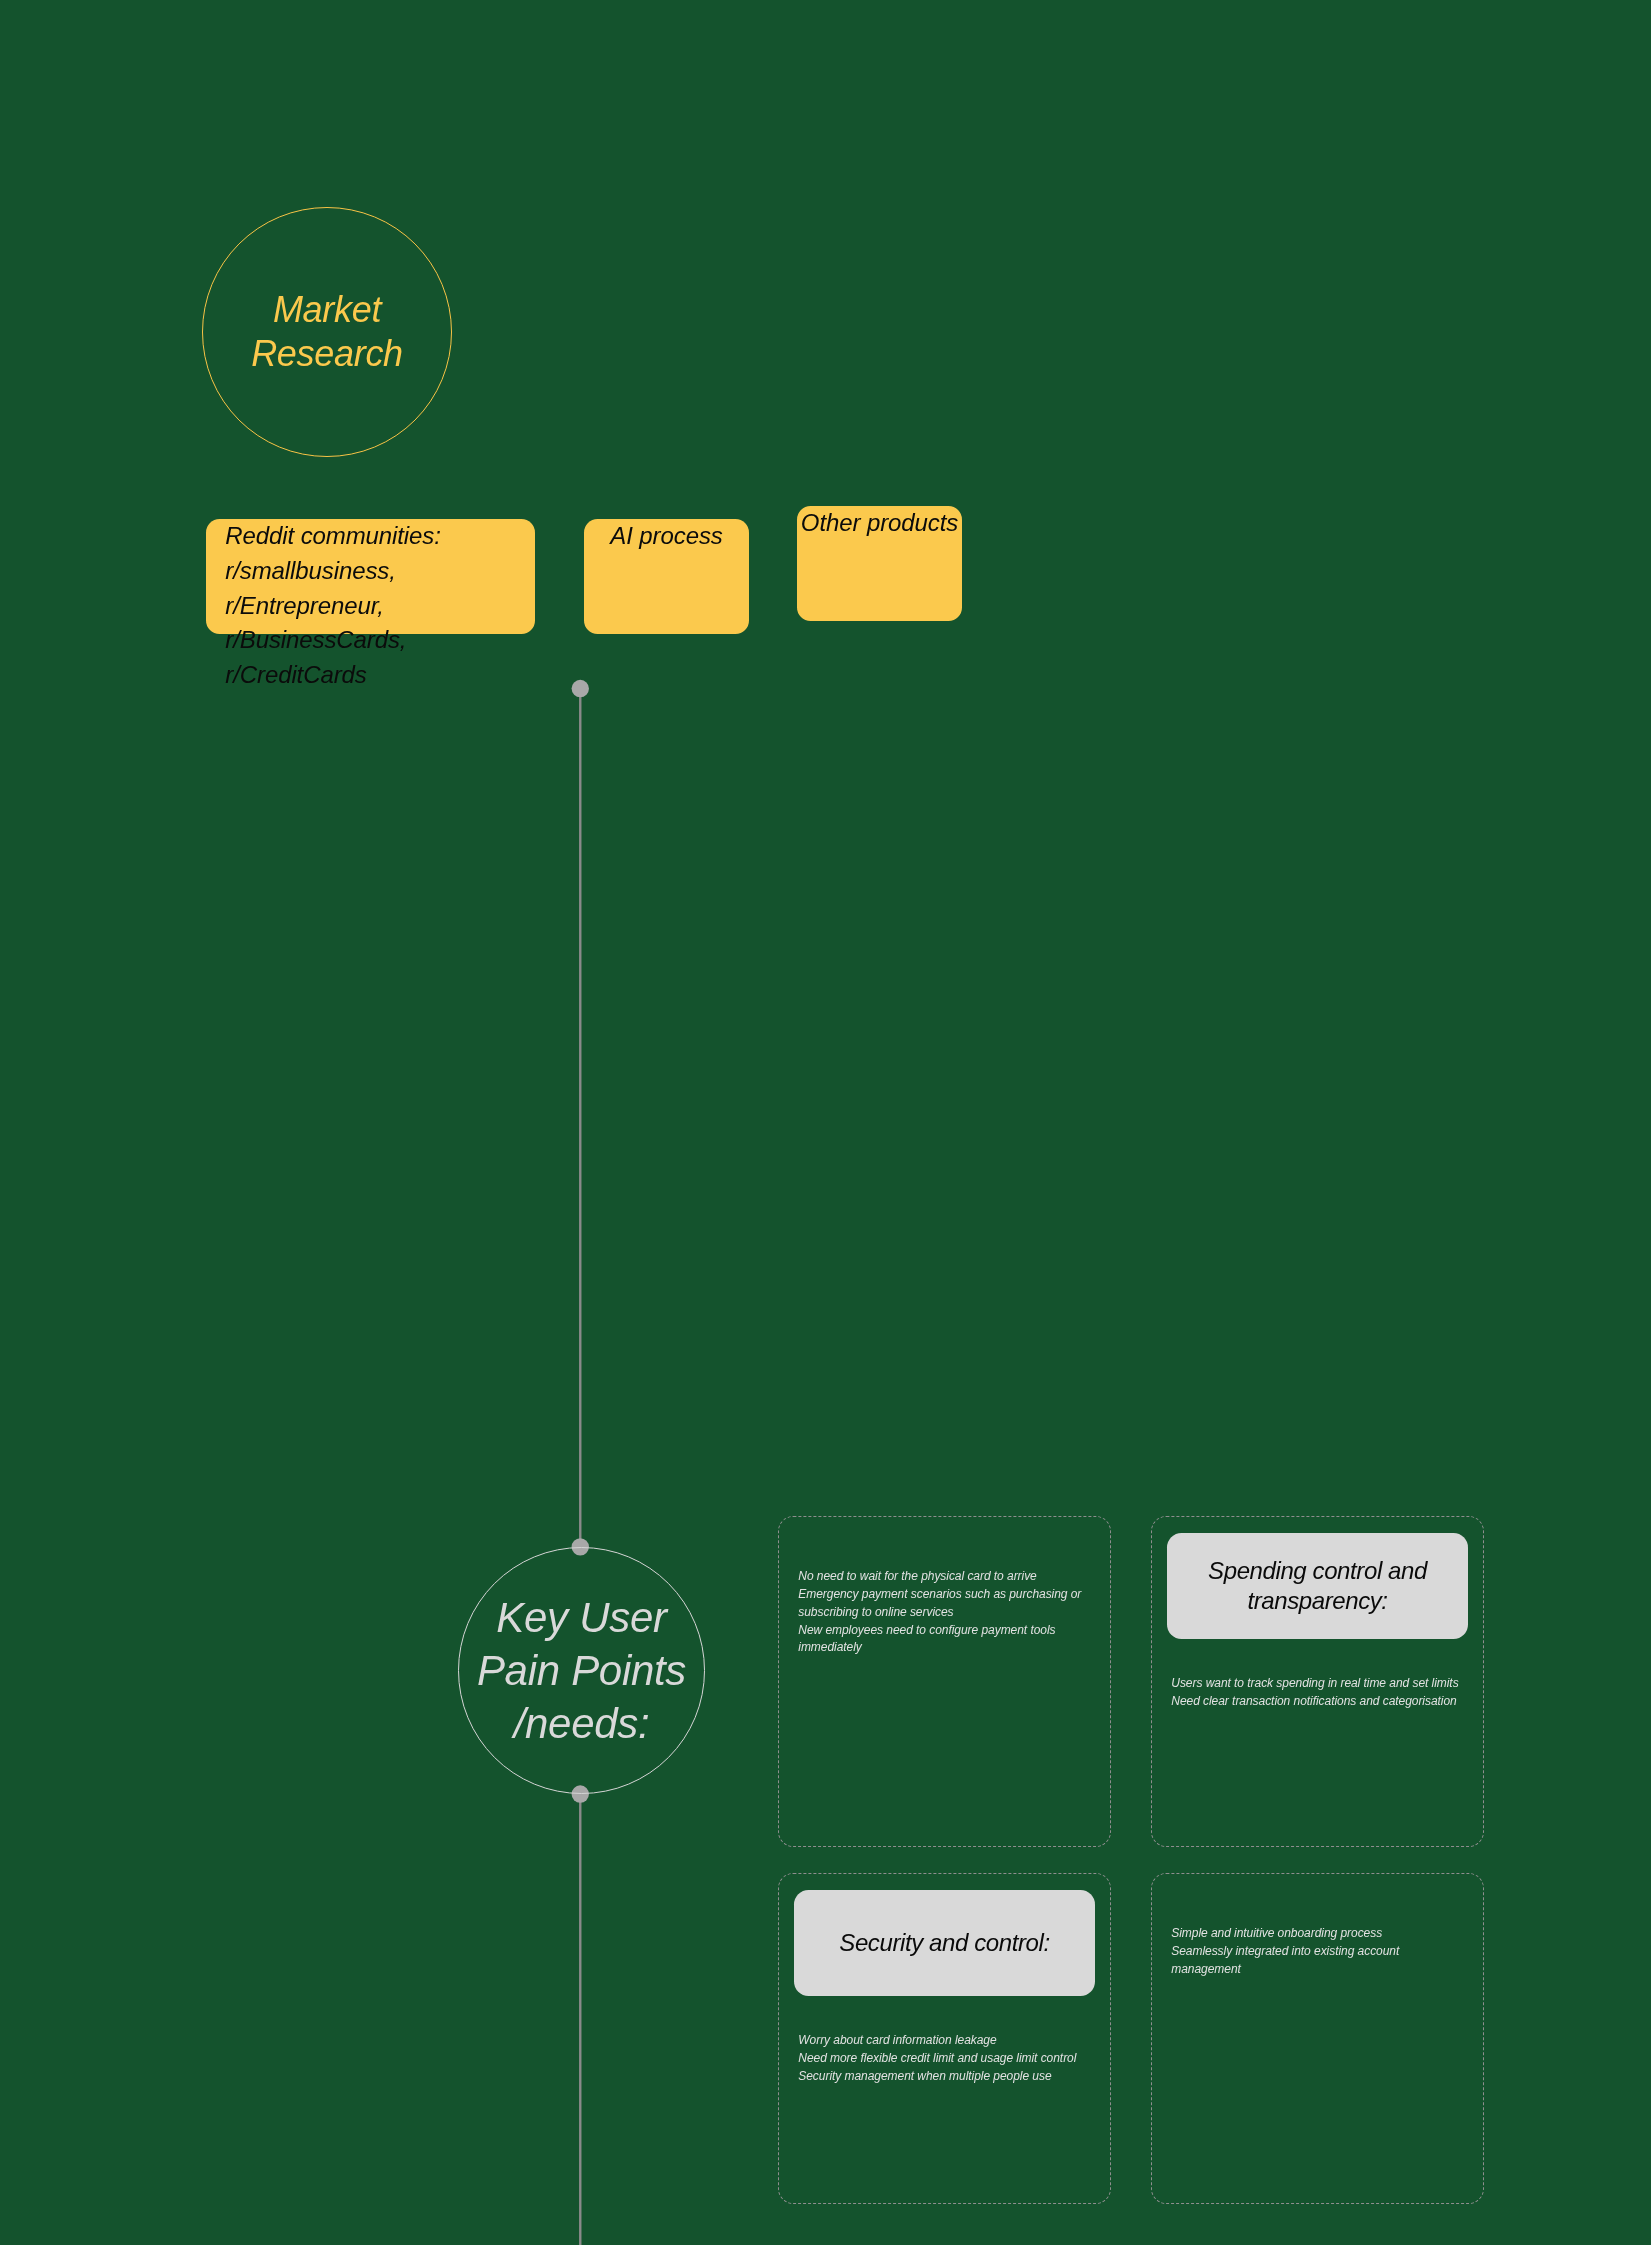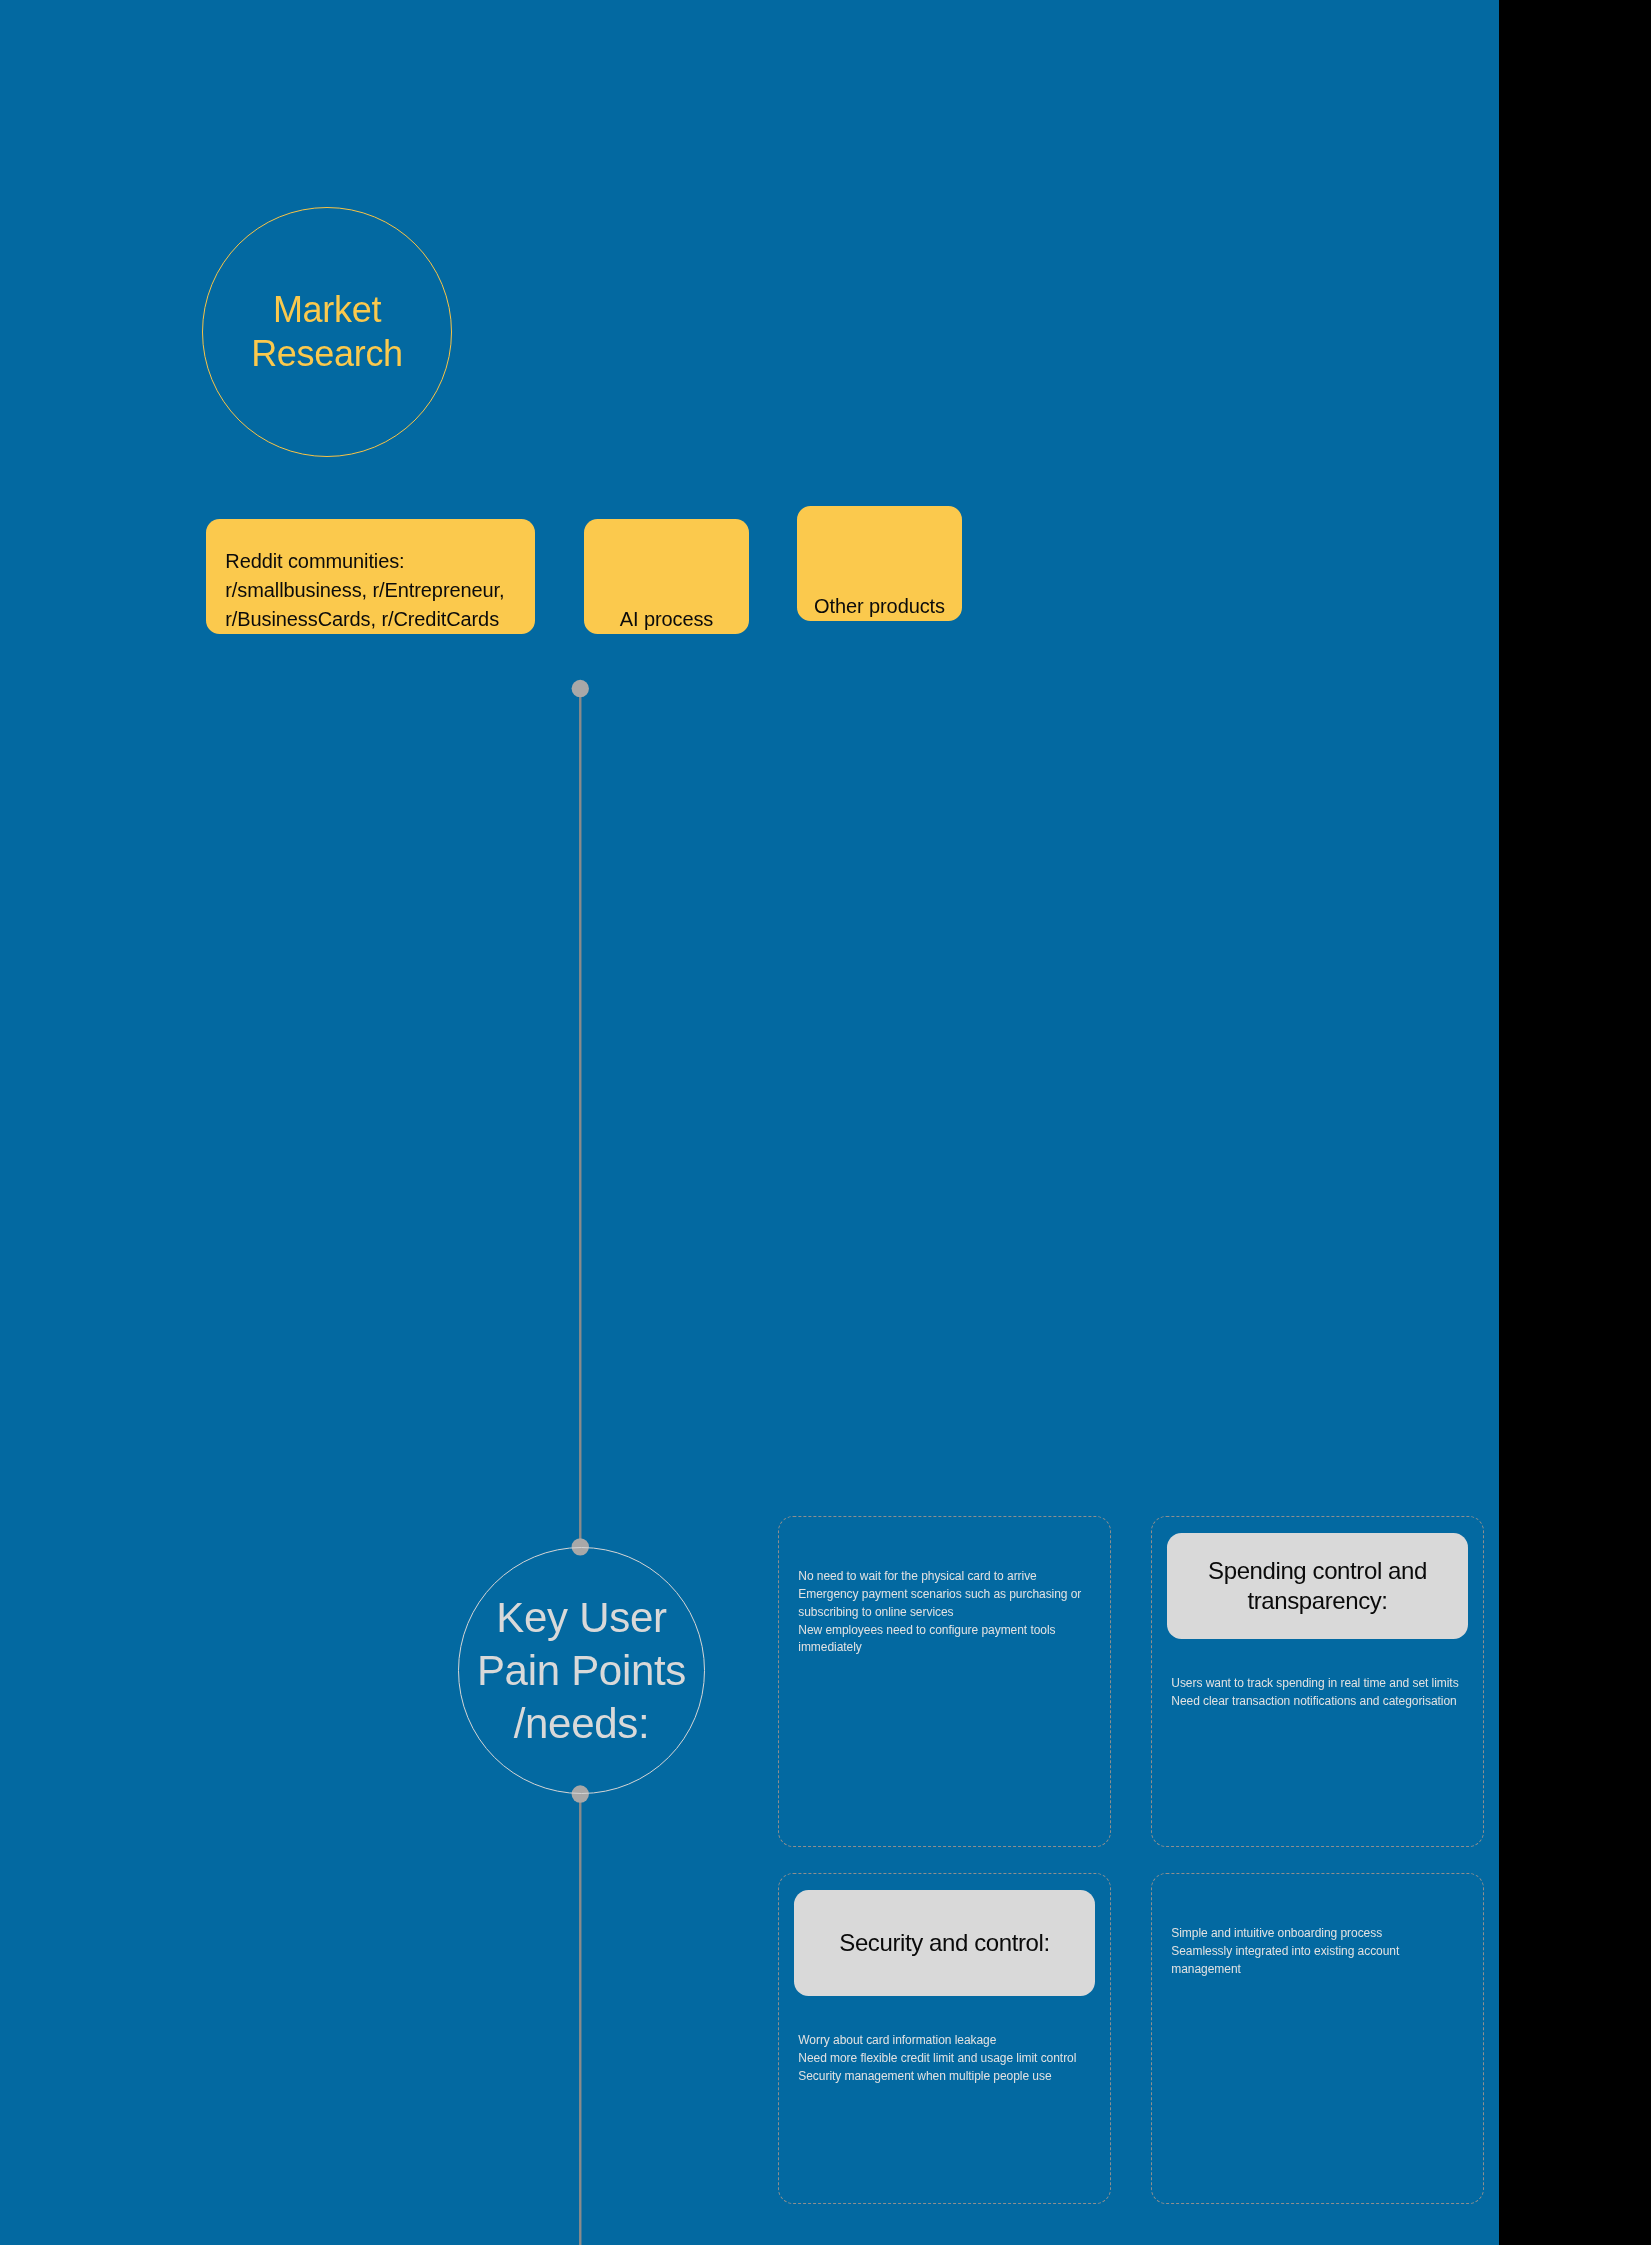--- a/index.html
+++ b/index.html
@@ -6,24 +6,25 @@
     margin: 0;
     padding: 0;
     background: #000000;
   }
   body {
     font-family: "Liberation Sans", sans-serif;
     -webkit-font-smoothing: antialiased;
   }
   #canvas {
     position: relative;
-    width: 1499px;
+    width: 1651px;
     height: 2246px;
-    background: #0369a1;
+    background: #14532d;
     overflow: hidden;
+    font-style: italic;
   }
 
   
   .connector-svg {
     position: absolute;
     left: 0;
     top: 0;
     width: 1651px;
     height: 2246px;
     pointer-events: none;
@@ -77,23 +78,23 @@
     white-space: pre-line;
   }
 
   
   .chip {
     position: absolute;
     background: #FBC94D;
     border-radius: 13.5px;
     box-sizing: border-box;
     display: flex;
-    align-items: flex-end;
+    align-items: flex-start;
     color: #0B0B0B;
-    font-size: 20px;
+    font-size: 24px;
     line-height: 1.45;
     letter-spacing: -0.1px;
   }
   .chip .chip-text { white-space: pre-line; }
 
   #chip-reddit   { left: 206px; top: 519px;  width: 329px; height: 115px; padding-left: 19.3px; }
   #chip-ai       { left: 584px; top: 519px;  width: 165px; height: 115px; justify-content: center; }
   #chip-other    { left: 797px; top: 506px;  width: 165px; height: 115px; justify-content: center; }
 
   

